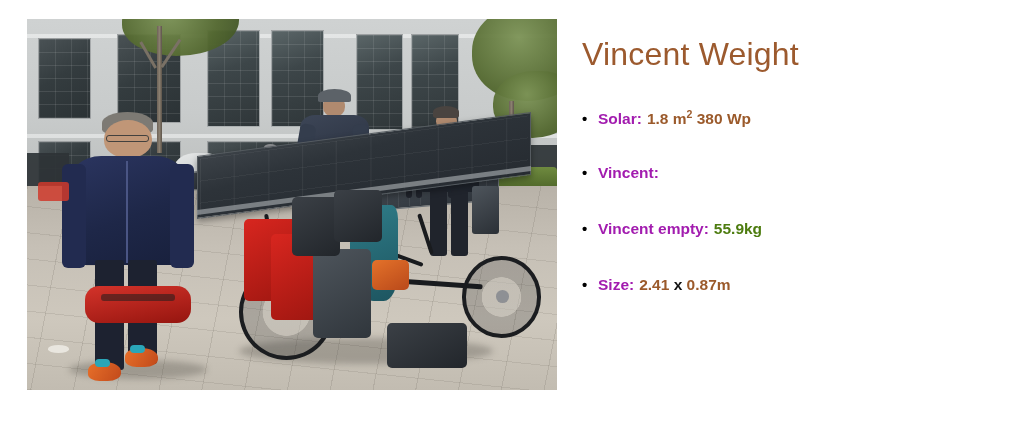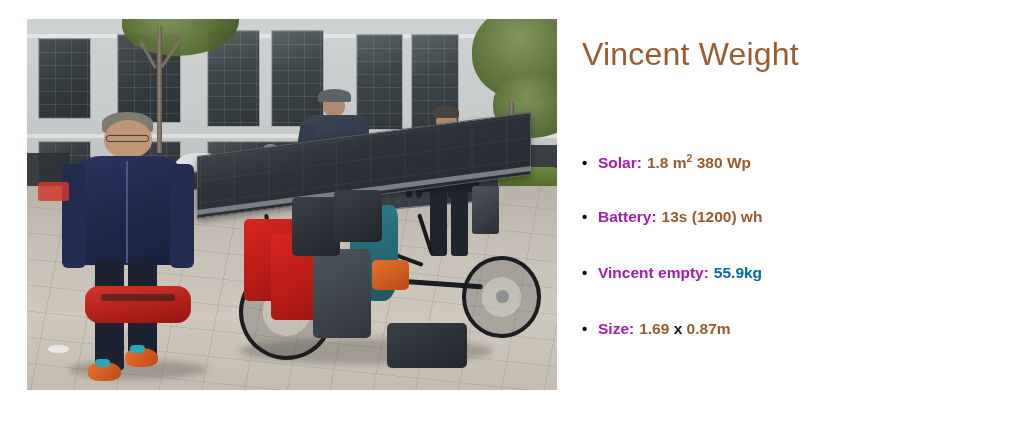--- a/index.html
+++ b/index.html
@@ -274,21 +274,20 @@
     font-size: 15px;
     line-height: 1;
   }
   .bullet-label {
     color: #a21caf;
     white-space: nowrap;
   }
   .bullet-value {
     white-space: nowrap;
     margin-left: 5px;
-    margin-top: 44px;
   }
   .bullet-value sup { font-size: 0.68em; }
   .sep-x { color: #111111; }
 </style>
 </head>
 <body>
 
 <div class="slide">
 
   <div class="photo">
@@ -448,32 +447,31 @@
     <div class="bullets">
 
       <div class="bullet-row">
         <span class="bullet-dot">•</span>
         <span class="bullet-label">Solar:</span>
         <span class="bullet-value" style="color:#9B5A2B;"><span>1.8 m</span><sup>2</sup><span> 380 Wp</span></span>
       </div>
 
       <div class="bullet-row">
         <span class="bullet-dot">•</span>
-        <span class="bullet-label">Battery:</span>
-        <span class="bullet-value" style="color:#9B5A2B;">13s (1200) wh</span>
+        <span class="bullet-label">Vincent:</span>
       </div>
 
       <div class="bullet-row">
         <span class="bullet-dot">•</span>
         <span class="bullet-label">Vincent empty:</span>
-        <span class="bullet-value" style="color:#0369a1;">55.9kg</span>
+        <span class="bullet-value" style="color:#4d7c0f;">55.9kg</span>
       </div>
 
       <div class="bullet-row">
         <span class="bullet-dot">•</span>
         <span class="bullet-label">Size:</span>
-        <span class="bullet-value" style="color:#9B5A2B;"><span>1.69</span>&nbsp;<span class="sep-x">x</span>&nbsp;<span>0.87m</span></span>
+        <span class="bullet-value" style="color:#9B5A2B;"><span>2.41</span>&nbsp;<span class="sep-x">x</span>&nbsp;<span>0.87m</span></span>
       </div>
 
     </div>
   </div>
 
 </div>
 
 </body></html>

